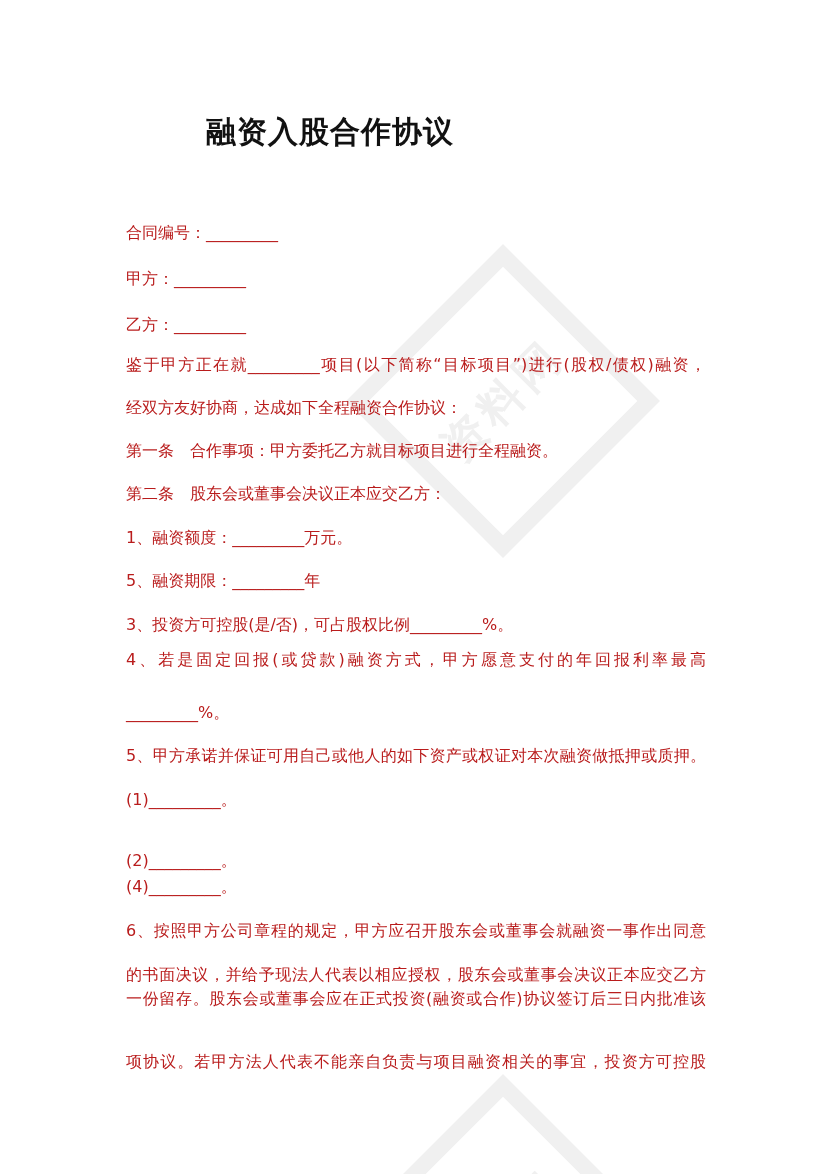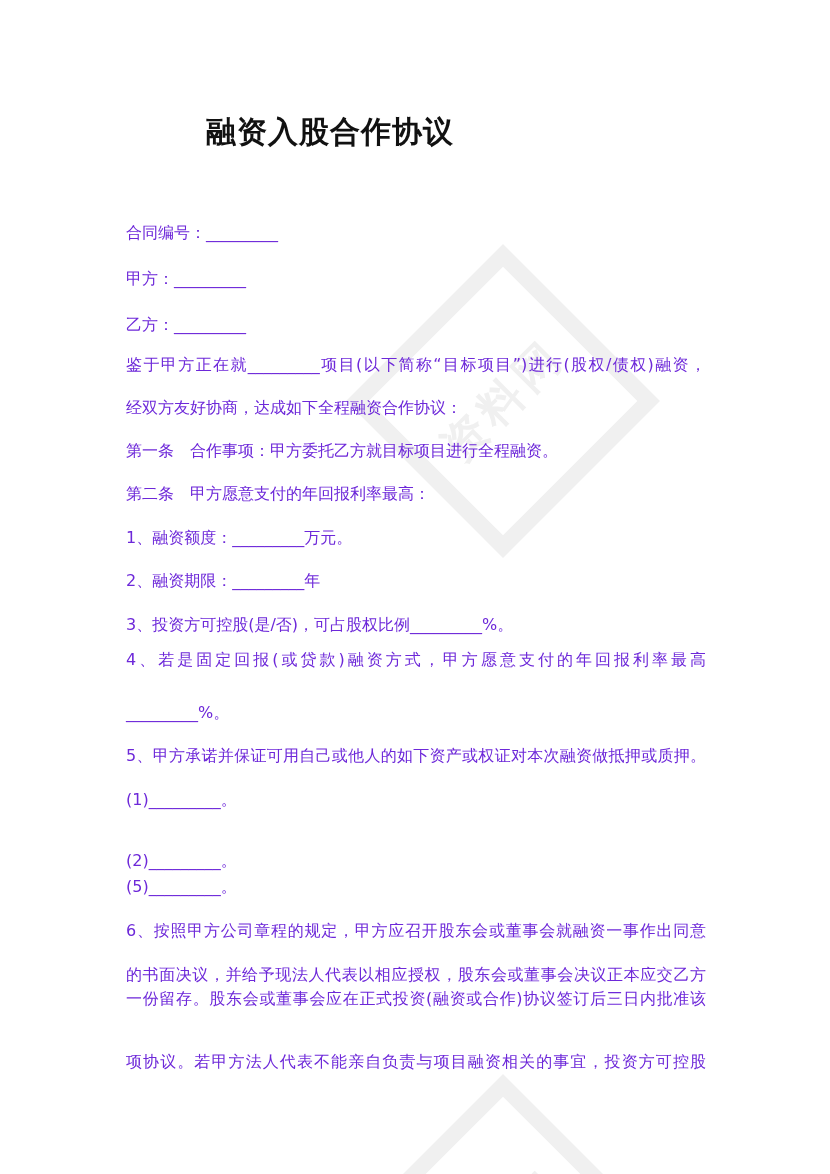--- a/index.html
+++ b/index.html
@@ -55,21 +55,21 @@
       color: #111;
       margin: 0;
       font-family: "DejaVu Sans", sans-serif;
     }
     .line {
       position: absolute;
       left: 126px;
       font-size: 16px;
       line-height: 22px;
       white-space: nowrap;
-      color: #6d28d9;
+      color: #b91c1c;
       font-family: "DejaVu Sans", sans-serif;
     }
     .just {
       width: 580px;
       text-align: justify;
       text-align-last: justify;
     }
   </style>
 </head>
 <body>
@@ -85,31 +85,31 @@
   <h1 class="title">融资入股合作协议</h1>
 
   <div class="line" style="top:222px">合同编号：_________</div>
   <div class="line" style="top:268px">甲方：_________</div>
   <div class="line" style="top:314px">乙方：_________</div>
 
   <div class="line just" style="top:354px">鉴于甲方正在就_________项目(以下简称“目标项目”)进行(股权/债权)融资，</div>
   <div class="line" style="top:397px">经双方友好协商，达成如下全程融资合作协议：</div>
 
   <div class="line" style="top:440px">第一条　合作事项：甲方委托乙方就目标项目进行全程融资。</div>
-  <div class="line" style="top:483px">第二条　甲方愿意支付的年回报利率最高：</div>
+  <div class="line" style="top:483px">第二条　股东会或董事会决议正本应交乙方：</div>
 
   <div class="line" style="top:527px">1、融资额度：_________万元。</div>
-  <div class="line" style="top:570px">2、融资期限：_________年</div>
+  <div class="line" style="top:570px">5、融资期限：_________年</div>
   <div class="line" style="top:614px">3、投资方可控股(是/否)，可占股权比例_________%。</div>
 
   <div class="line just" style="top:649px">4、若是固定回报(或贷款)融资方式，甲方愿意支付的年回报利率最高</div>
   <div class="line" style="top:702px">_________%。</div>
 
   <div class="line just" style="top:745px">5、甲方承诺并保证可用自己或他人的如下资产或权证对本次融资做抵押或质押。</div>
   <div class="line" style="top:789px">(1)_________。</div>
   <div class="line" style="top:850px">(2)_________。</div>
-  <div class="line" style="top:876px">(5)_________。</div>
+  <div class="line" style="top:876px">(4)_________。</div>
 
   <div class="line just" style="top:920px">6、按照甲方公司章程的规定，甲方应召开股东会或董事会就融资一事作出同意</div>
   <div class="line just" style="top:964px">的书面决议，并给予现法人代表以相应授权，股东会或董事会决议正本应交乙方</div>
   <div class="line just" style="top:988px">一份留存。股东会或董事会应在正式投资(融资或合作)协议签订后三日内批准该</div>
   <div class="line just" style="top:1051px">项协议。若甲方法人代表不能亲自负责与项目融资相关的事宜，投资方可控股</div>
 </div>
 
 </body></html>

